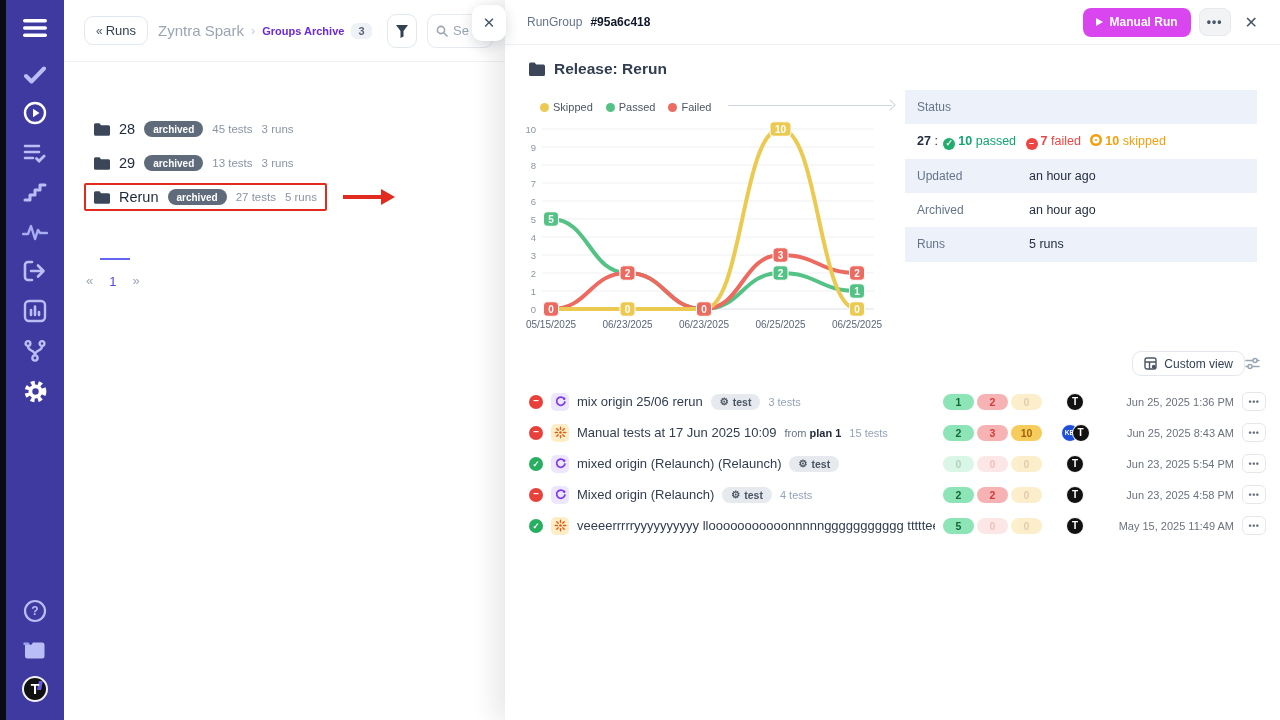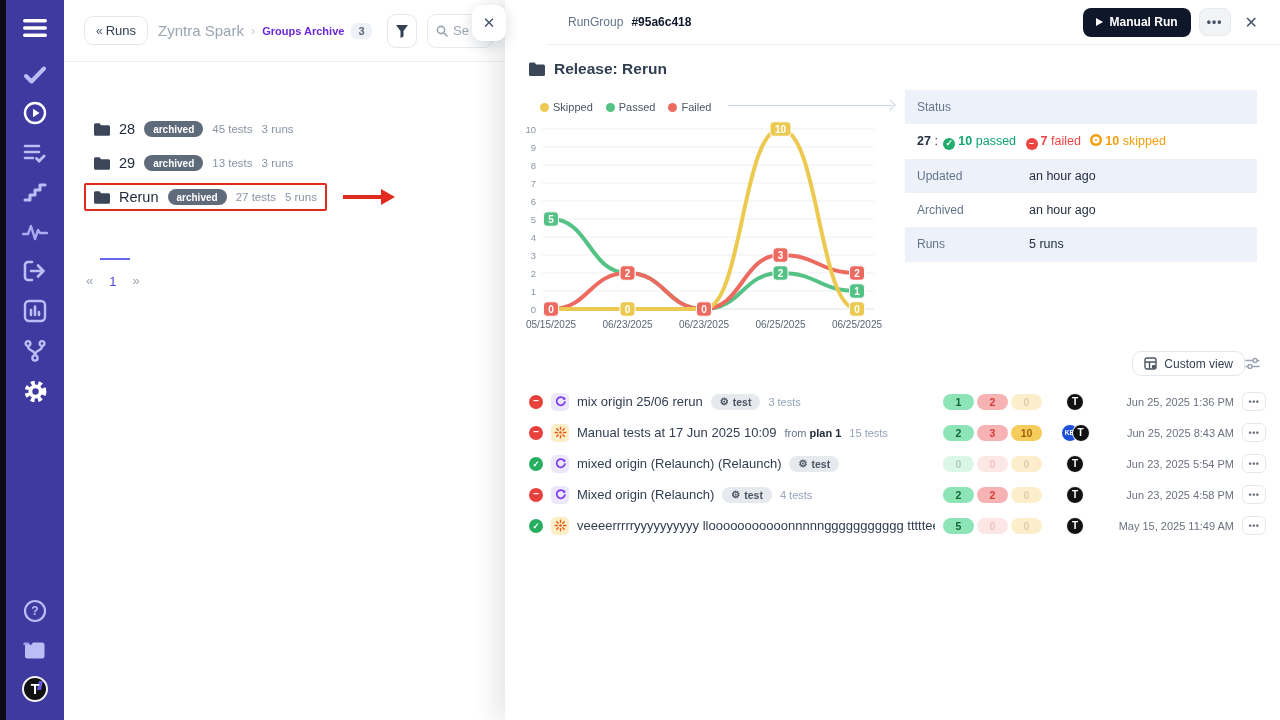--- a/index.html
+++ b/index.html
@@ -39,26 +39,26 @@
   .grp-badge{background:#5f6b7a;color:#fff;font-size:10px;font-weight:bold;border-radius:999px;padding:2.5px 9px;}
   .grp-meta{font-size:11.5px;color:#8a94a6;}
   .hl-arrow{margin-left:16px;display:flex;align-items:center;}
 
   .pager{display:flex;align-items:center;gap:16px;padding:58px 0 0 22px;font-size:13px;}
   .pg-nav{color:#9aa5b4;cursor:pointer;}
   .pg-num{color:#4f46e5;position:relative;cursor:pointer;padding-top:2px;}
   .pg-num::before{content:"";position:absolute;left:-9px;top:-14px;width:30px;height:2px;background:#6366f1;}
 
   
-  .right-panel{position:absolute;left:505px;top:0;width:775px;height:720px;background:#fff;box-shadow:-10px 0 24px rgba(15,23,42,.10);padding-left:41px;}
+  .right-panel{position:absolute;left:505px;top:0;width:775px;height:720px;background:#fff;box-shadow:-10px 0 24px rgba(15,23,42,.10);}
   .rp-header{height:45px;border-bottom:1px solid #eef0f3;display:flex;align-items:center;padding:0 22px;gap:8px;}
   .rg-label{color:#64748b;font-size:12px;}
   .rg-id{color:#0f172a;font-size:12px;font-weight:bold;}
   .rp-actions{margin-left:auto;display:flex;align-items:center;gap:8px;}
-  .btn-purple{background:#0f172a;color:#fff;border:none;border-radius:8px;height:29px;padding:0 13px;font-size:12px;font-weight:bold;display:flex;align-items:center;gap:7px;cursor:pointer;font-family:inherit;}
+  .btn-purple{background:#d946ef;color:#fff;border:none;border-radius:8px;height:29px;padding:0 13px;font-size:12px;font-weight:bold;display:flex;align-items:center;gap:7px;cursor:pointer;font-family:inherit;}
   .btn-purple .tri{width:0;height:0;border-left:7px solid #fff;border-top:4.5px solid transparent;border-bottom:4.5px solid transparent;}
   .btn-more{background:#f2f3f5;border:1px solid #e6e8ec;border-radius:8px;width:32px;height:28px;color:#475569;font-size:12px;letter-spacing:1px;display:flex;align-items:center;justify-content:center;cursor:pointer;font-weight:bold;}
   .btn-x{background:none;border:none;color:#475569;font-size:16px;cursor:pointer;margin-left:6px;font-family:inherit;}
 
   .group-title{position:absolute;left:24px;top:60px;display:flex;align-items:center;gap:9px;font-size:15.5px;font-weight:bold;color:#313d51;}
 
   
   .chart-wrap{position:absolute;left:5px;top:95px;width:392px;height:250px;}
   .legend{display:flex;align-items:flex-end;gap:13px;padding:2px 0 0 30px;height:18px;}
   .legend-item{display:flex;align-items:center;gap:4px;font-size:11px;color:#4b5563;white-space:nowrap;}

